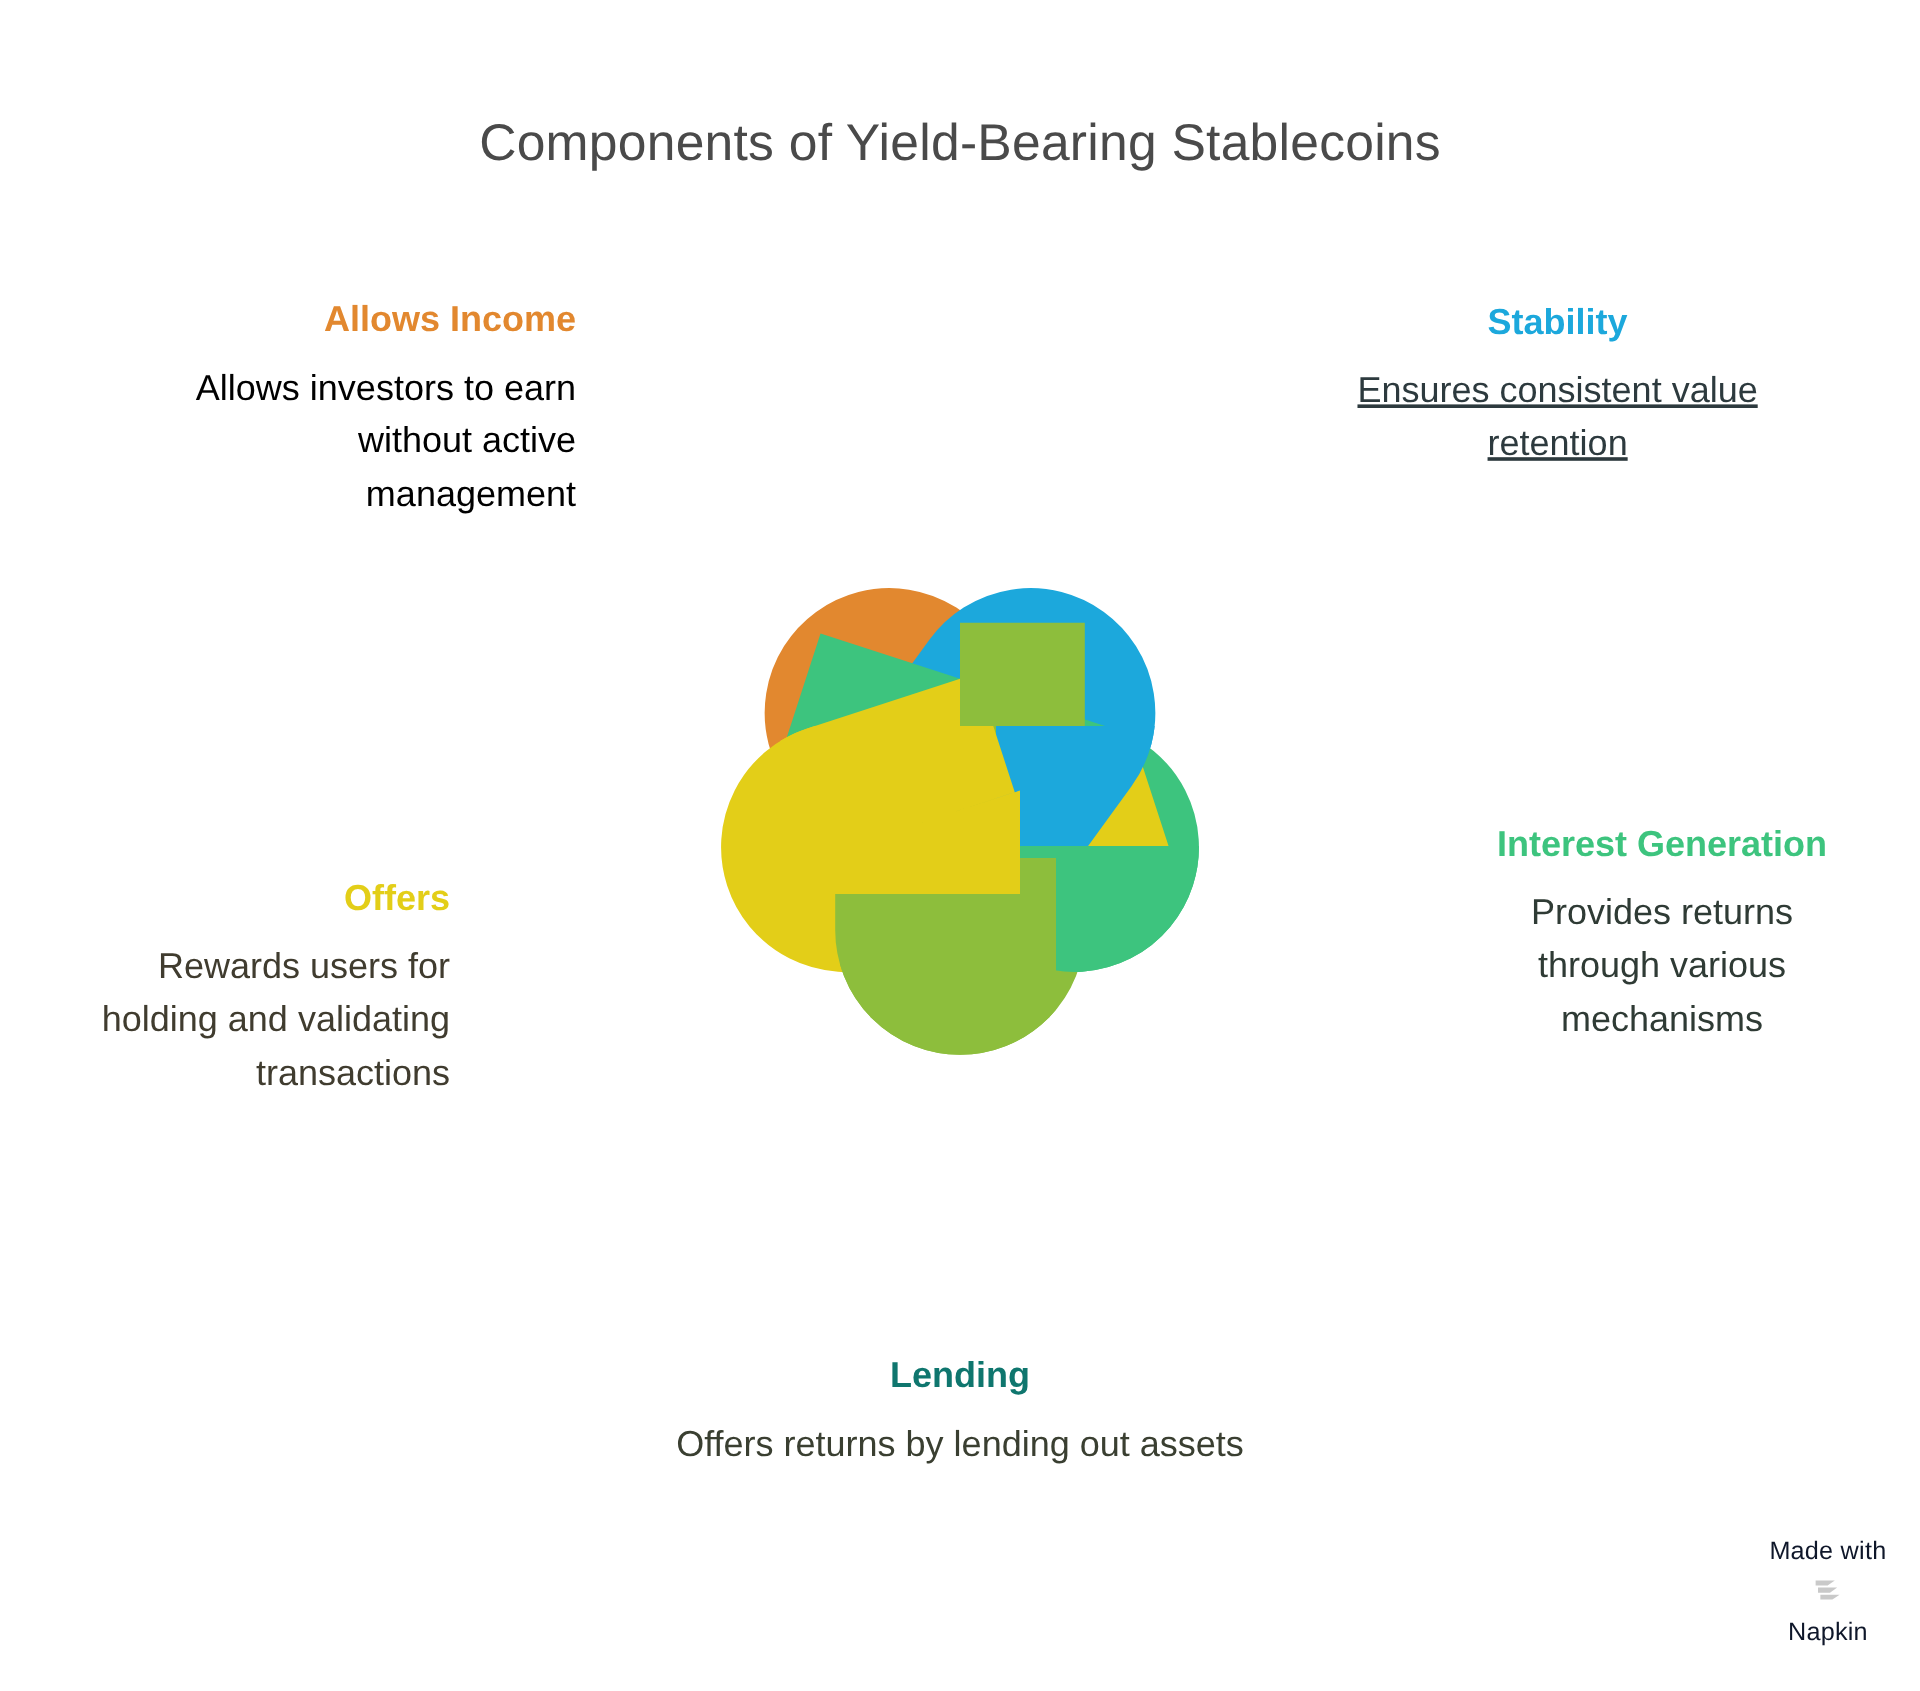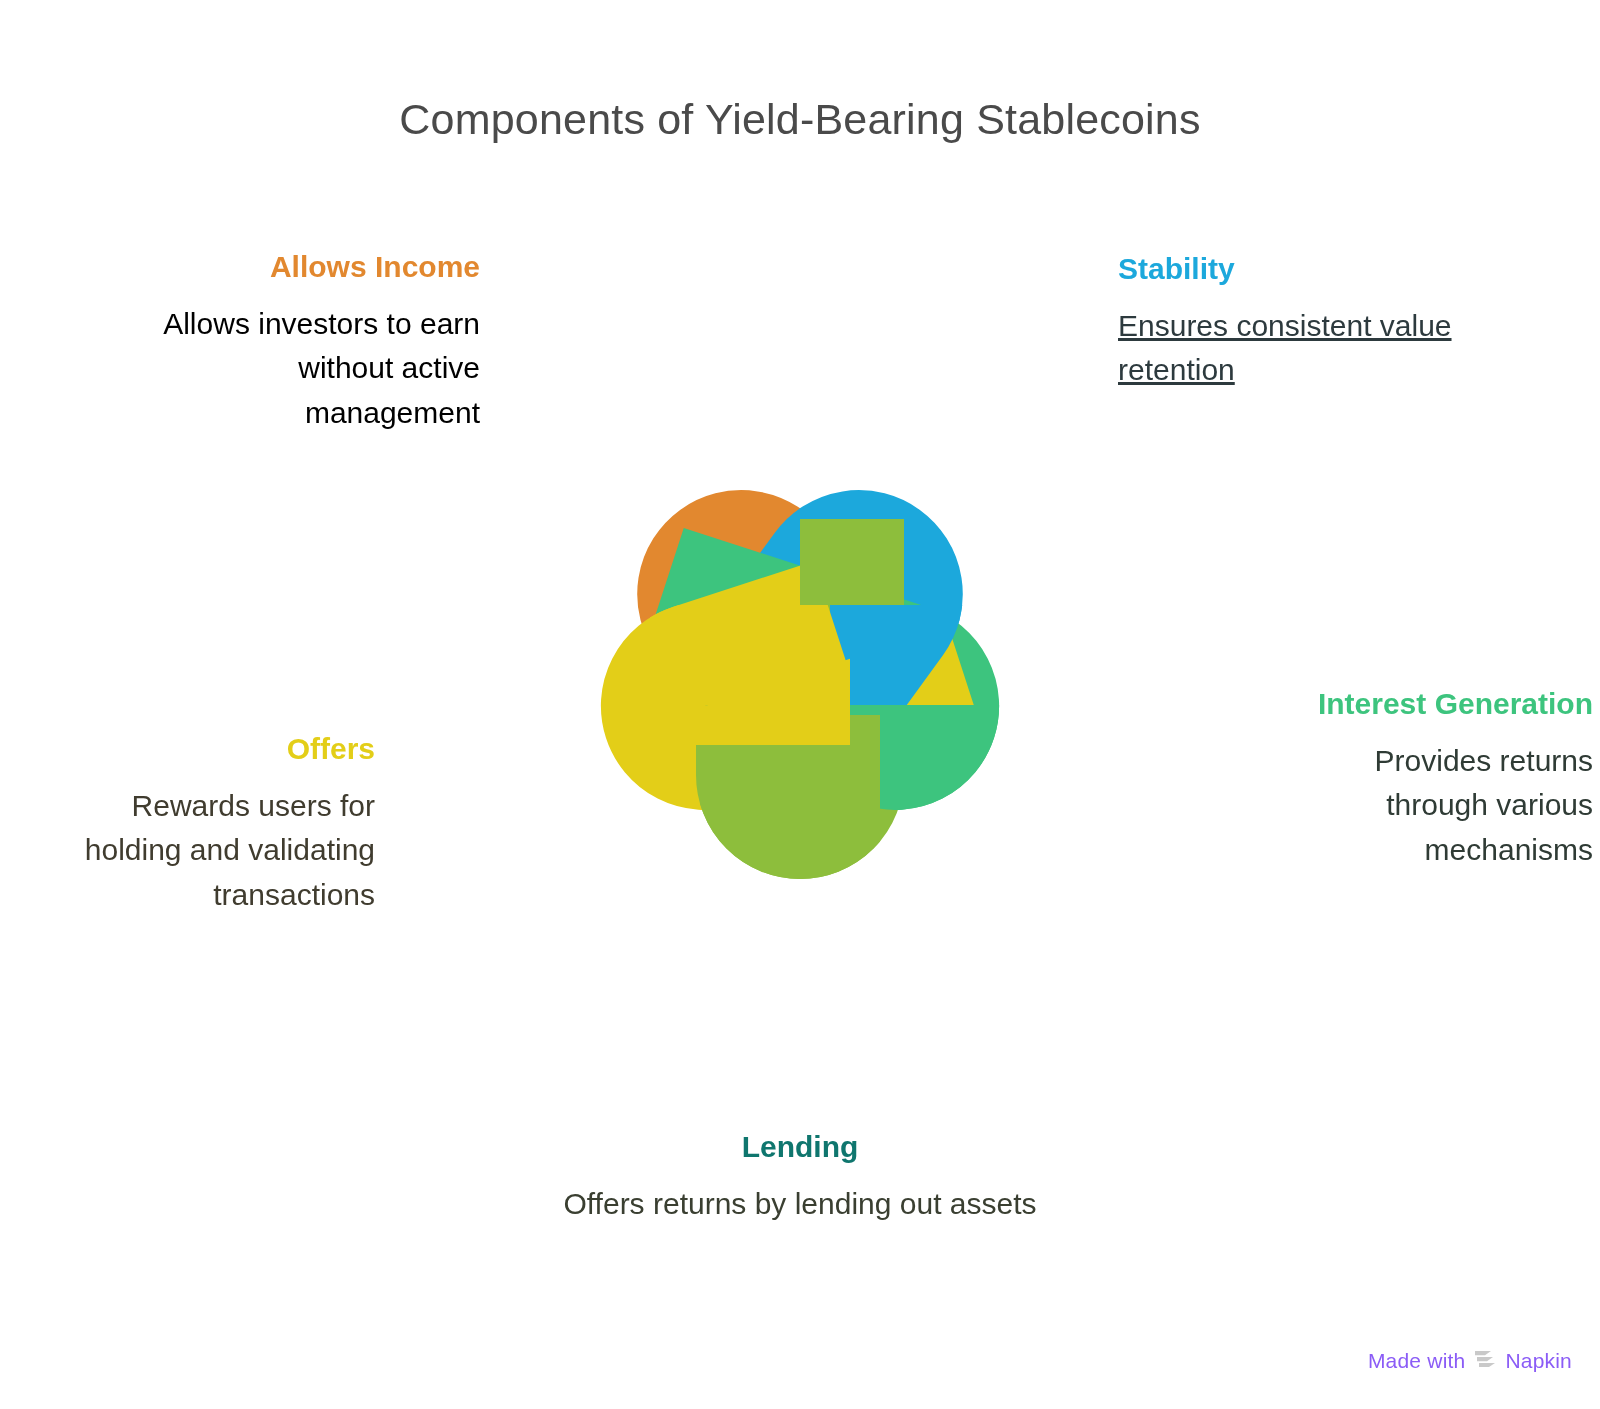--- a/index.html
+++ b/index.html
@@ -60,28 +60,27 @@
   }
 
   #blk-passive-income {
     left: 120px; top: 248px; width: 360px;
     text-align: right;
   }
   #blk-passive-income .label-desc { color: #000000; text-align: right; }
 
   #blk-stability {
     left: 1118px; top: 250px; width: 360px;
-    text-align: left;
+    text-align: center;
   }
   #blk-stability .label-desc { color: #2d3a3e; text-decoration: underline; }
 
   #blk-interest-generation {
     left: 1225px; top: 685px; width: 320px;
-    text-align: right;
-    margin-left: 48px;
+    text-align: center;
   }
   #blk-interest-generation .label-desc { color: #2f3b35; }
 
   #blk-staking {
     left: 45px; top: 730px; width: 330px;
     text-align: right;
   }
   #blk-staking .label-desc { color: #403c2f; }
 
   #blk-lending {
@@ -91,24 +90,25 @@
   #blk-lending .label-desc { color: #3a3f31; }
 
   
   #watermark {
     position: absolute;
     right: 28px;
     bottom: 36px;
     display: flex;
     align-items: center;
     gap: 9px;
-    color: #8b5cf6;
+    color: #0f172a;
     font-size: 21px;
     font-weight: 400;
     letter-spacing: 0.2px;
+    flex-direction: column;
   }
   #watermark .wm-logo { display: block; }
 </style>
 </head>
 <body>
 
 <div id="page">
 
   <div id="title">Components of Yield-Bearing Stablecoins</div>
 

